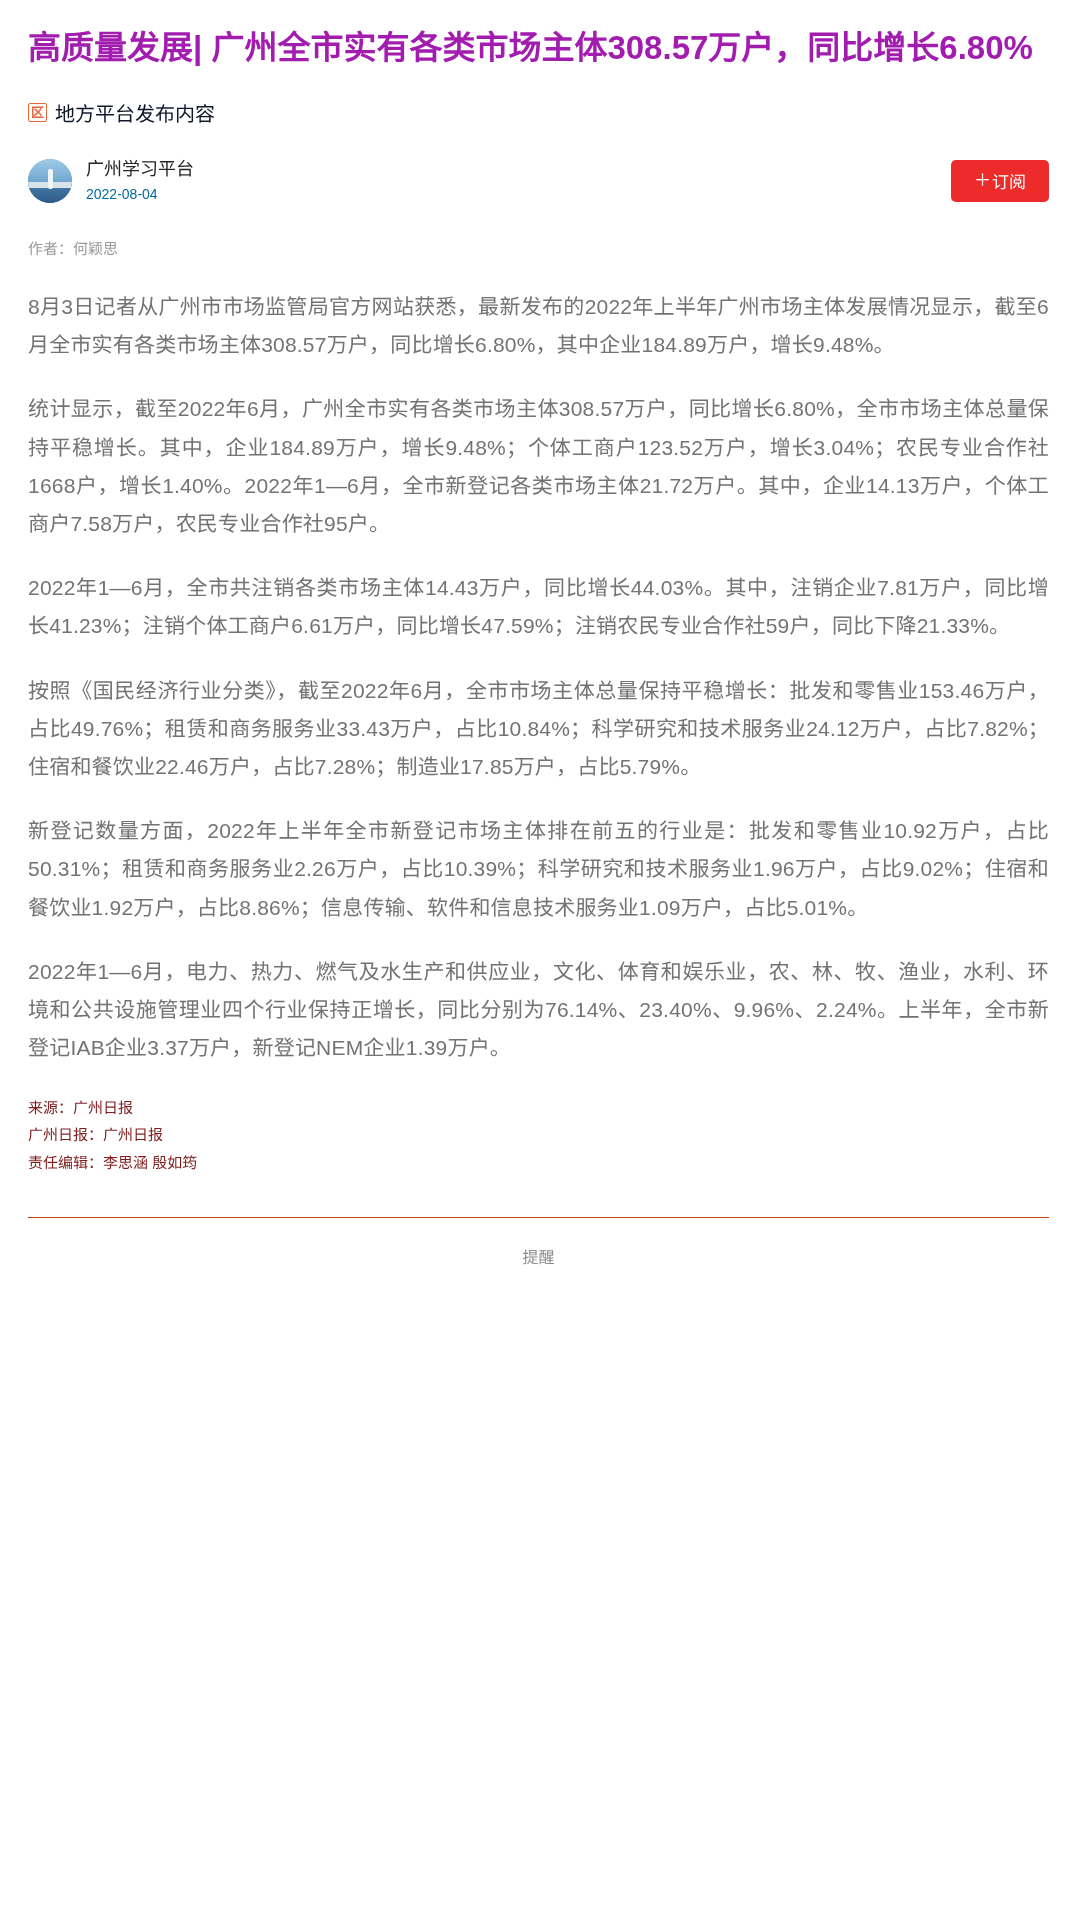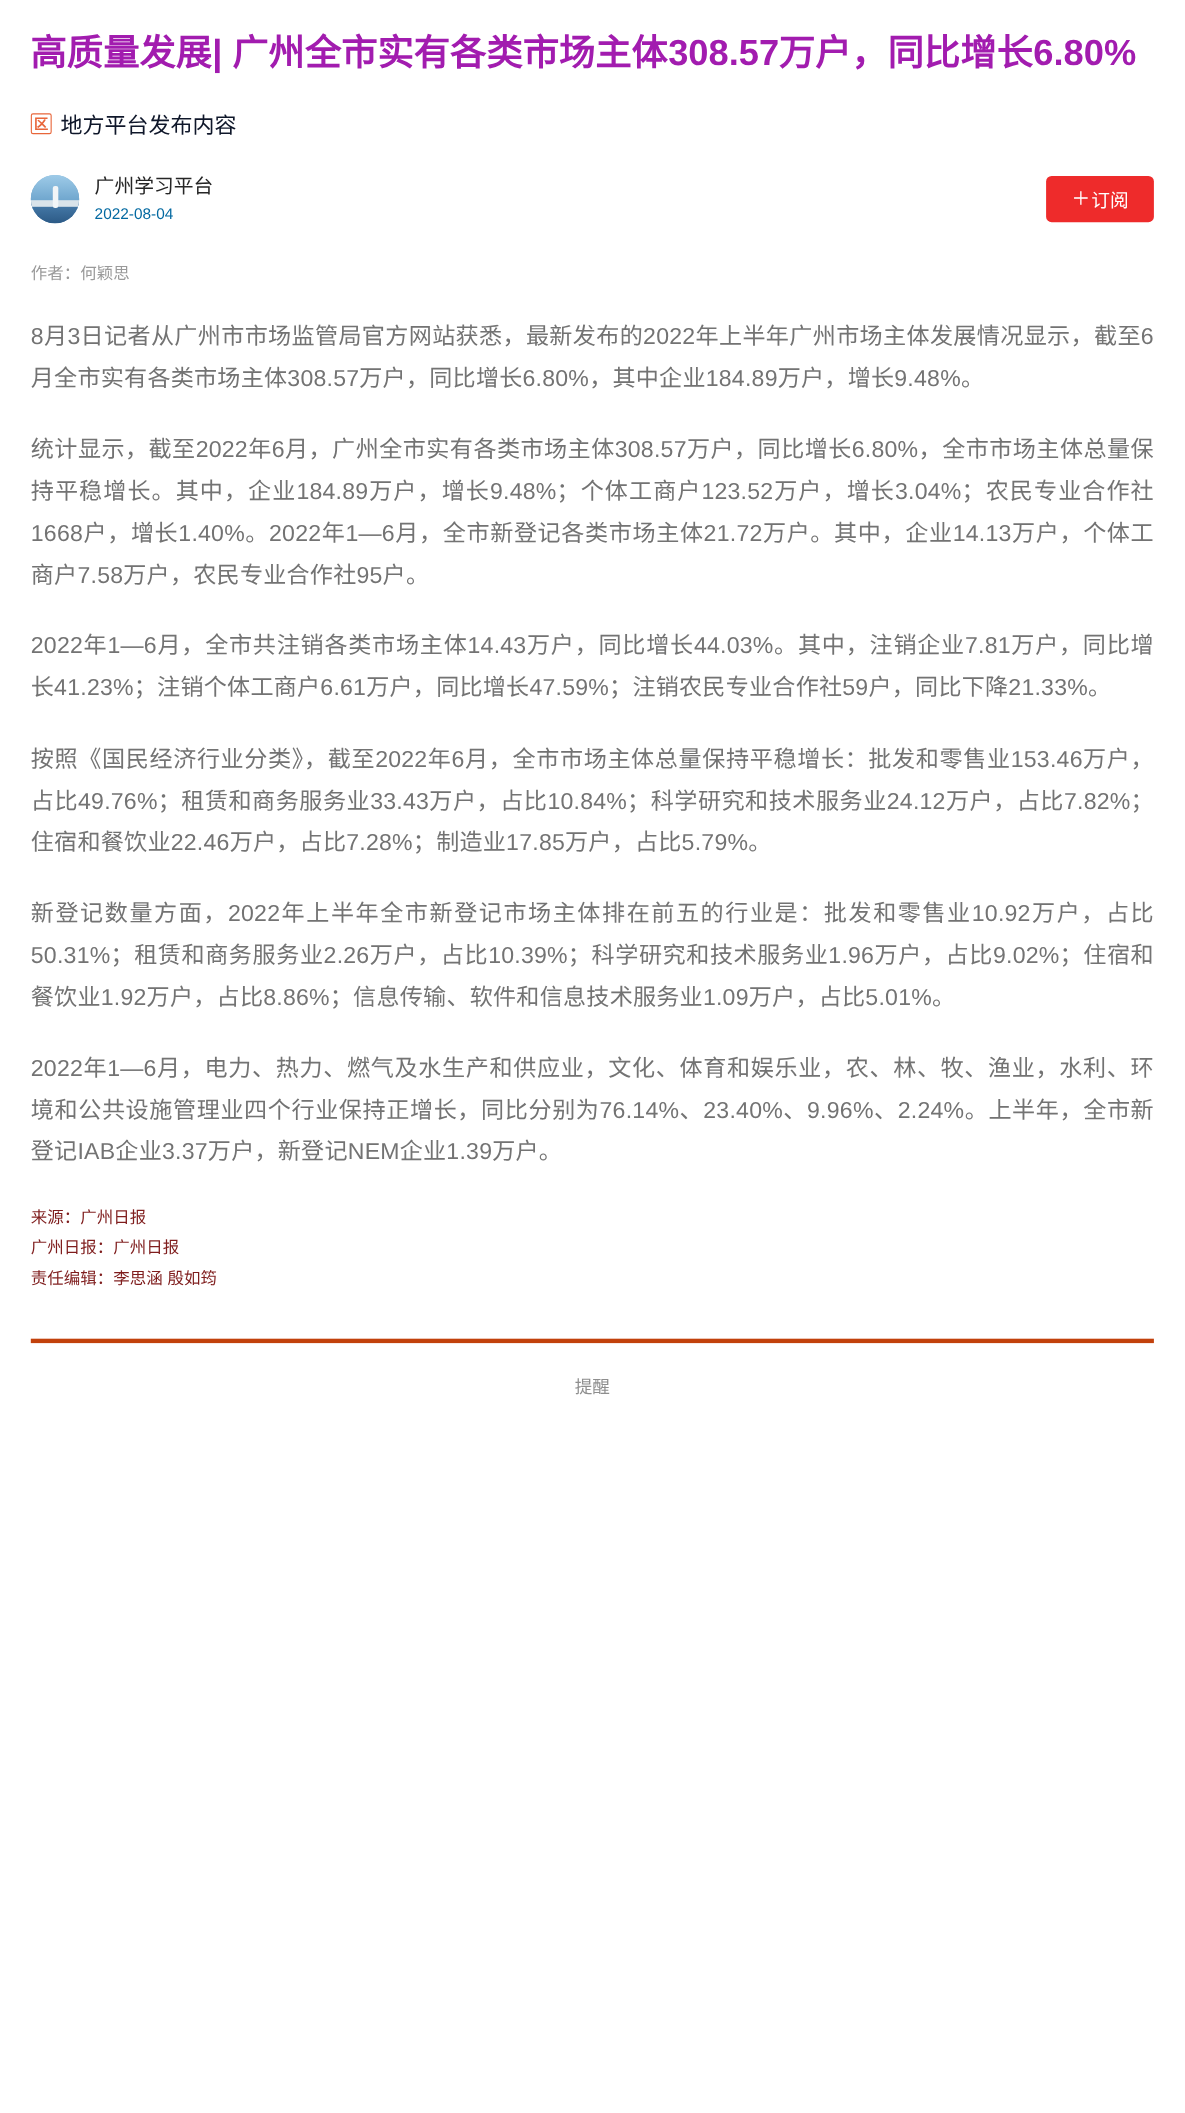--- a/index.html
+++ b/index.html
@@ -149,21 +149,21 @@
     text-align: justify;
   }
   .footer-meta {
     margin-top: 26px;
     font-size: 15px;
     line-height: 1.85;
     color: #7f1d1d;
   }
   .notice {
     margin-top: 40px;
-    border-top: 4px solid #c2410c;
+    border-top: 1px solid #c2410c;
     padding-top: 26px;
     text-align: center;
   }
   .notice-title {
     font-size: 16px;
     color: #8e8e8e;
     margin-bottom: 18px;
   }
   .notice-body {
     font-size: 16px;

